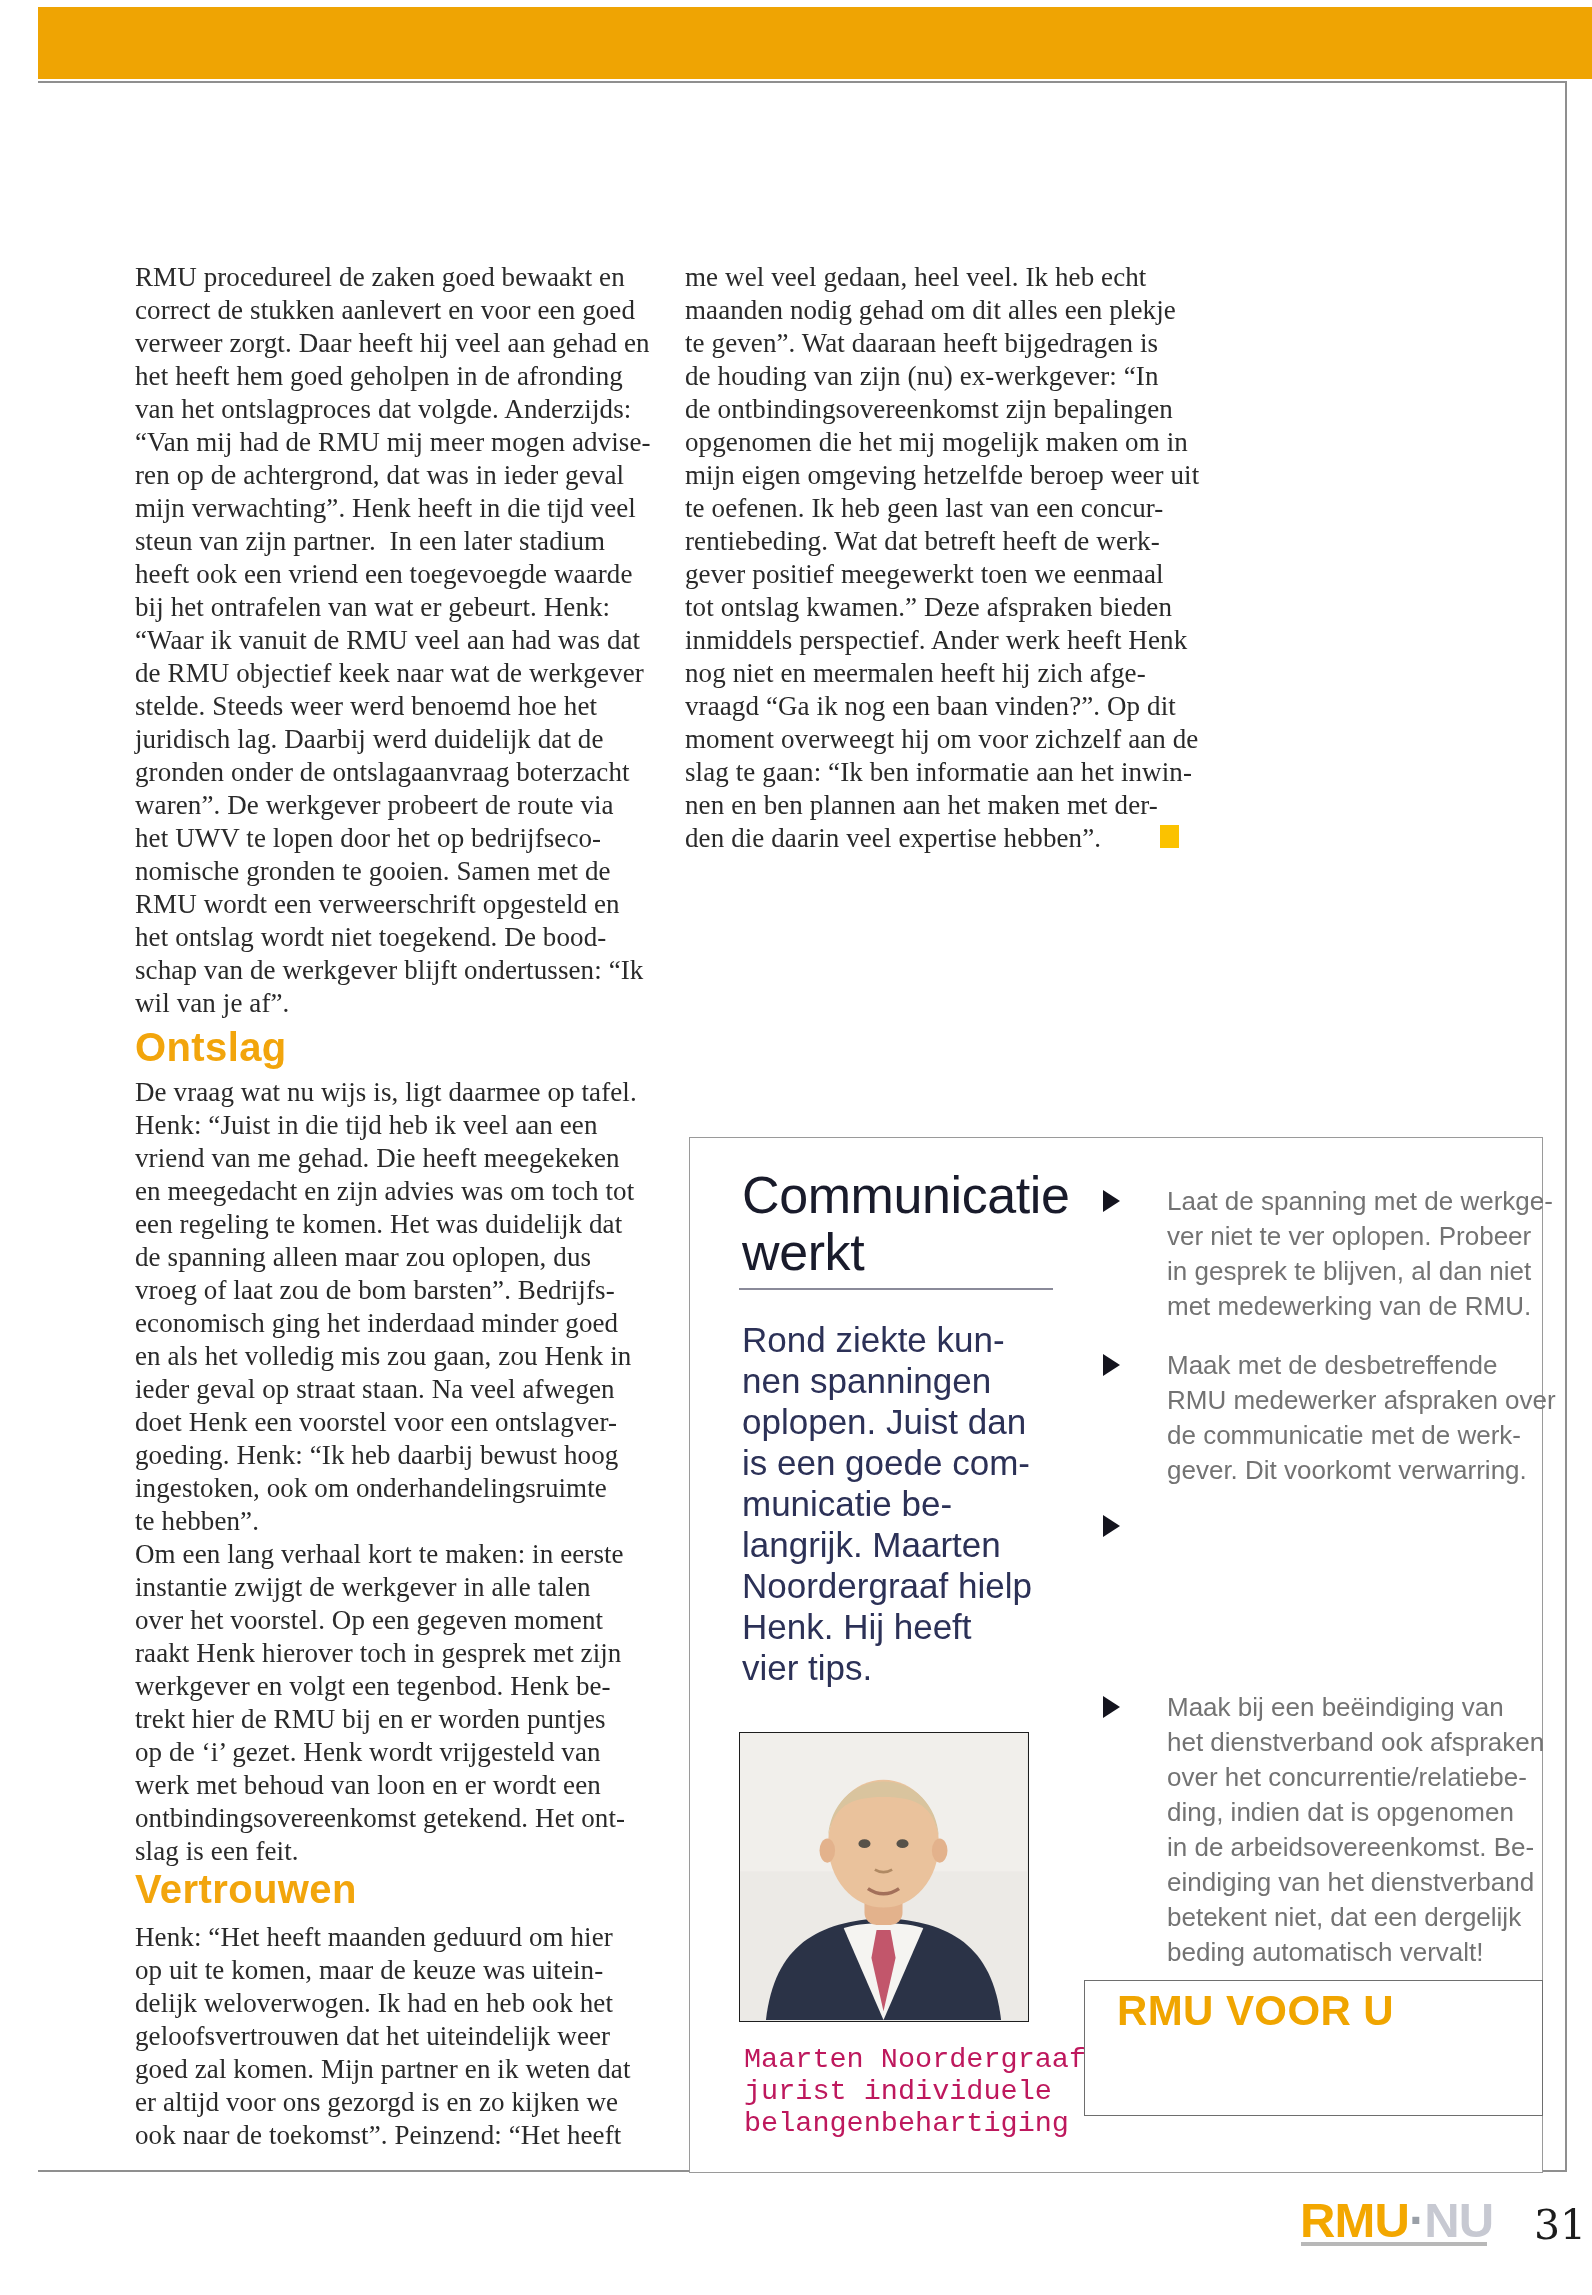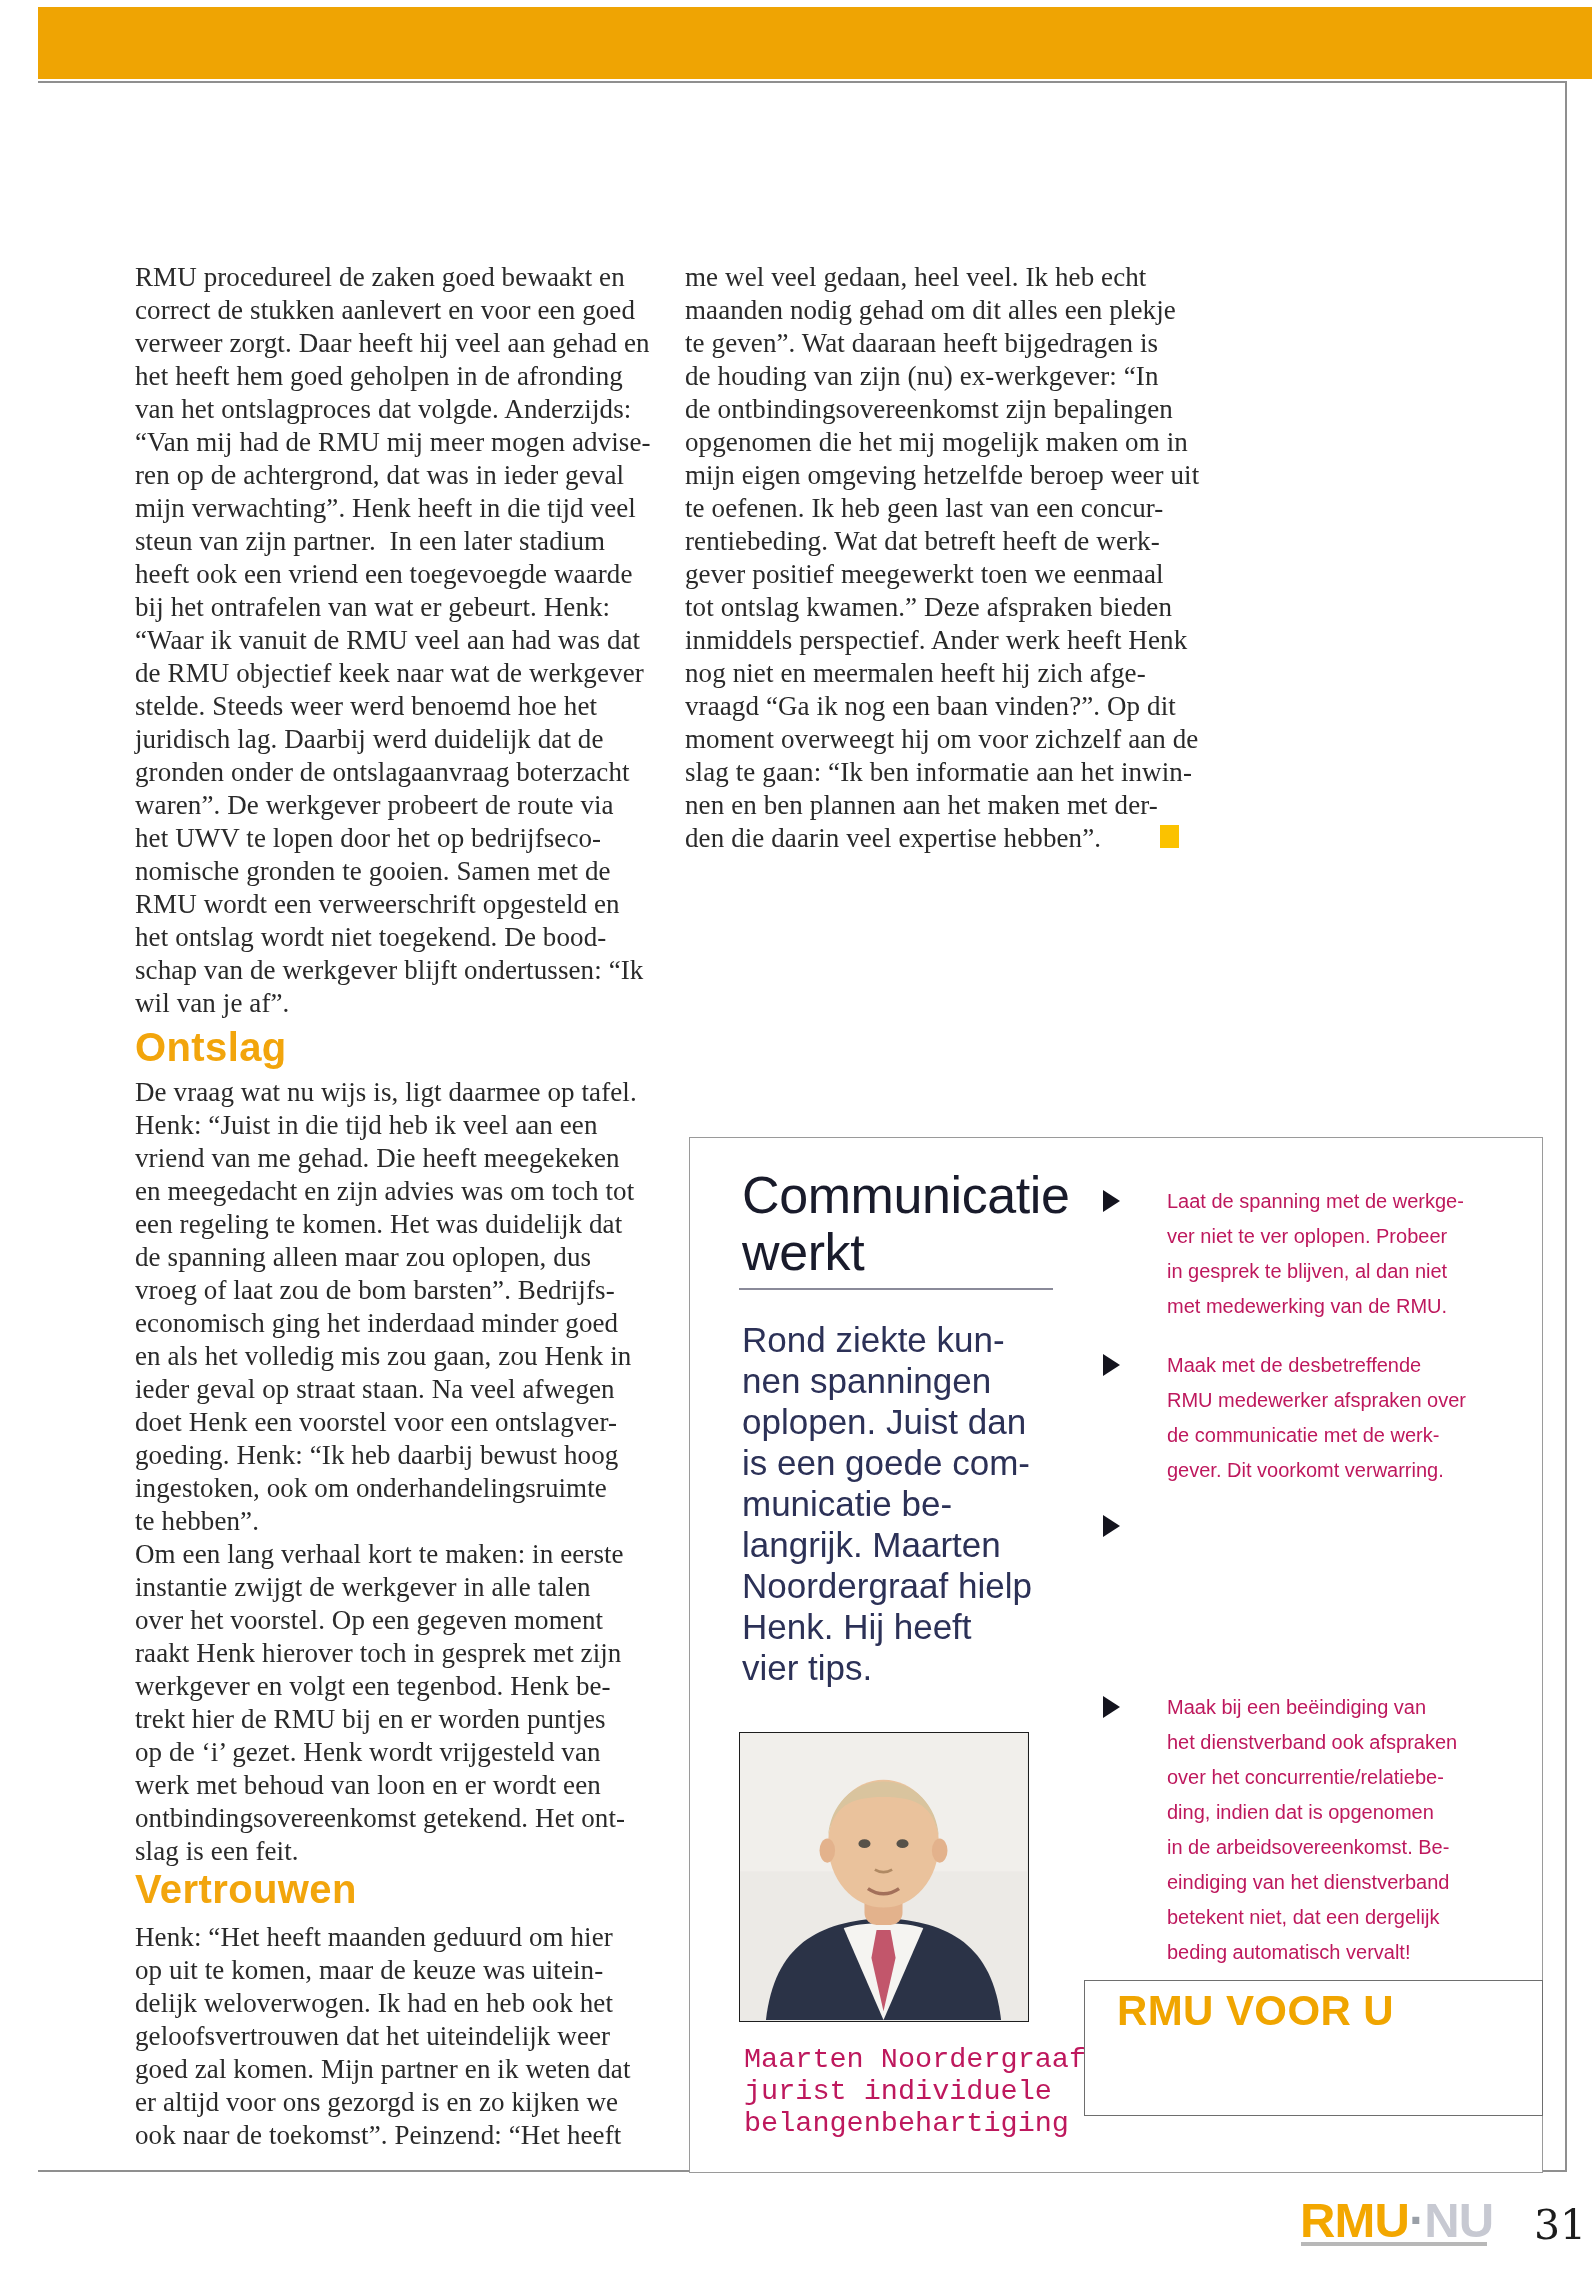--- a/index.html
+++ b/index.html
@@ -34,22 +34,22 @@
   .sb-intro {
     font-family:"Liberation Sans", sans-serif; font-weight:400;
     font-size:35px; line-height:41px; color:#2C3157; white-space:pre;
   }
   .photo-frame { border:1.7px solid #1e1e1e; box-sizing:border-box; overflow:hidden; background:#e9e9e6; }
   .caption {
     font-family:Liberation Mono, monospace; font-size:28.5px; line-height:32px;
     color:#be185d; white-space:pre;
   }
   .tip-text {
-    font-family:"Liberation Sans", sans-serif; font-size:20px; line-height:35px;
-    color:#be185d; white-space:pre;
+    font-family:"Liberation Sans", sans-serif; font-size:26px; line-height:35px;
+    color:#737373; white-space:pre;
   }
   .tri {
     width:0; height:0;
     border-left:17.3px solid #14141e;
     border-top:11.2px solid transparent;
     border-bottom:11.2px solid transparent;
   }
   .rmu-box { left:1046px; top:1980px; width:459px; height:136px; border:1.7px solid #6e6e6e; box-sizing:border-box; background:#ffffff; }
   .rmu-box-heading {
     font-family:Liberation Sans, sans-serif; font-weight:700;

